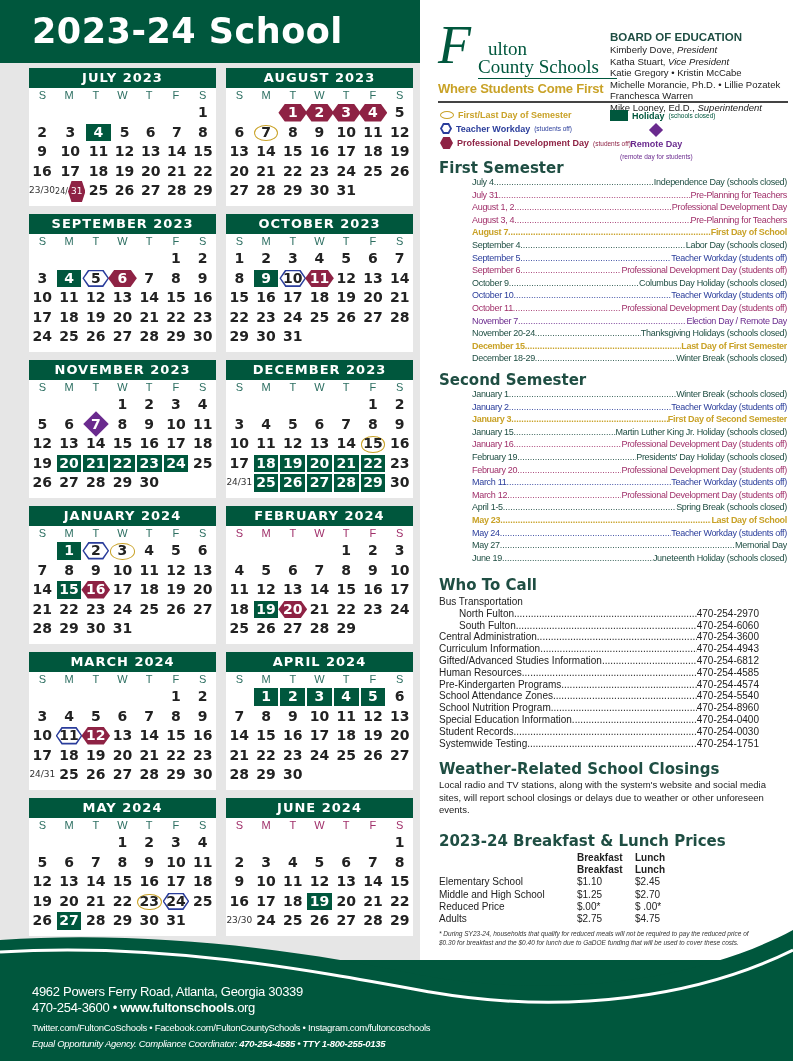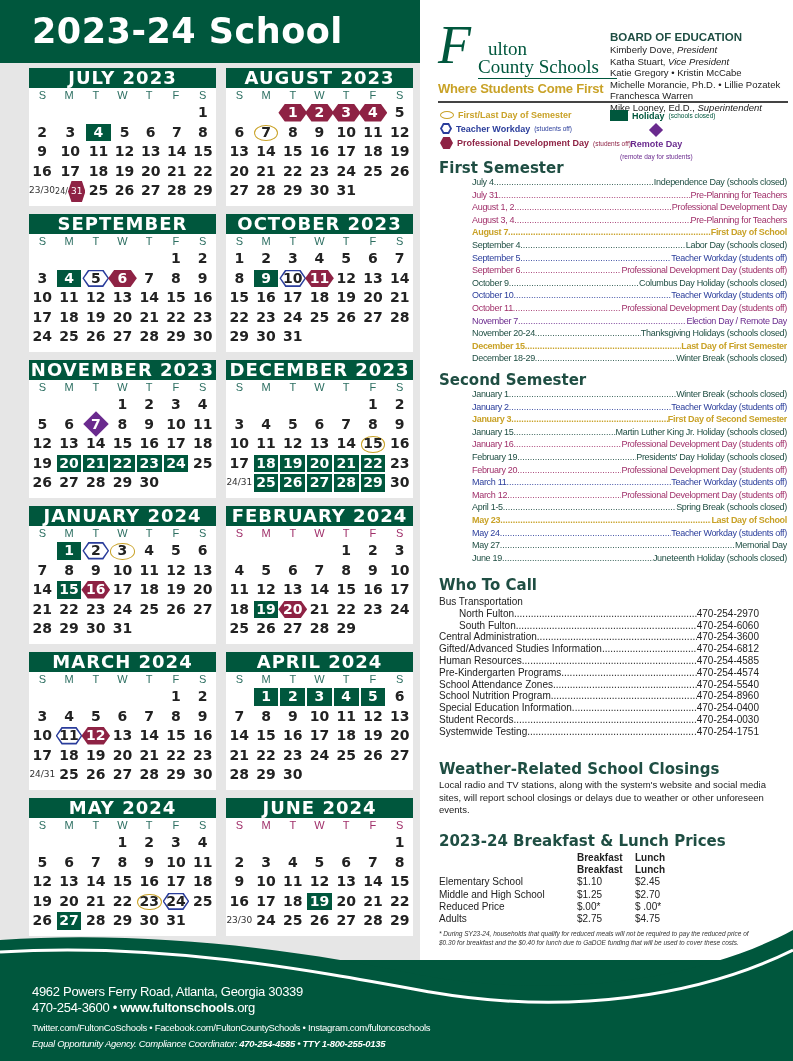--- a/index.html
+++ b/index.html
@@ -1,21 +1,21 @@
 <!DOCTYPE html>
 <html><head>
 <meta charset="utf-8">
 <style>
   * { box-sizing: border-box; margin: 0; padding: 0; }
   body { width: 793px; height: 1061px; overflow: hidden; background: #fff; font-family: "Liberation Sans", sans-serif; position: relative; }
   .left { position: absolute; left: 0; top: 0; width: 420px; height: 1061px; background: #e6e6e6; }
   .title-bar { position: absolute; left: 0; top: 0; width: 420px; height: 63px; background: #00573d; color: #fff; font-weight: bold; font-size: 35px; line-height: 63px; padding-left: 32px; font-family: "DejaVu Sans", sans-serif; letter-spacing: 0.5px; }
   .grid { position: absolute; left: 29px; top: 68px; width: 382px; display: grid; grid-template-columns: 187px 187px; column-gap: 10px; row-gap: 8px; }
   .month { background: #fff; height: 138px; }
-  .month-head { background: #00573d; color: #fff; font-weight: bold; font-size: 18px; text-align: center; height: 20px; line-height: 20px; letter-spacing: 1px; font-family: "DejaVu Sans", sans-serif; }
+  .month-head { background: #00573d; color: #fff; font-weight: bold; font-size: 13px; text-align: center; height: 20px; line-height: 20px; letter-spacing: 1px; font-family: "DejaVu Sans", sans-serif; }
   .dow { display: grid; grid-template-columns: repeat(7, 1fr); font-size: 11px; color: #2d6f62; text-align: center; height: 14px; line-height: 14px; }
   .dow.pink { color: #a0306a; }
   .days { display: grid; grid-template-columns: repeat(7, 1fr); grid-auto-rows: 19.5px; padding-top: 1px; }
   .d { font-size: 14px; font-weight: bold; color: #222; text-align: center; line-height: 19px; position: relative; font-family: "DejaVu Sans", sans-serif; white-space: nowrap; }
   .d.hol { background: #00573d; color: #fff; margin: 1px 1px; line-height: 17px; }
   .d.pd { color: #fff; }
   .d.pd::before { content: ""; position: absolute; left: -1px; right: -1px; top: 1px; bottom: 1px; background: #8e2244; clip-path: polygon(22% 0, 78% 0, 100% 50%, 78% 100%, 22% 100%, 0 50%); z-index: 0; }
   .d.tw::before { content: ""; position: absolute; left: 0; right: 0; top: 1px; bottom: 1px; background: #2a3d9b; clip-path: polygon(22% 0, 78% 0, 100% 50%, 78% 100%, 22% 100%, 0 50%, 22% 0, 25% 10%, 6% 50%, 25% 90%, 75% 90%, 94% 50%, 75% 10%, 25% 10%); z-index: 0; }
   .d.fl::before { content: ""; position: absolute; left: 1px; right: 1px; top: 2px; bottom: 1px; border: 1.5px solid #c9a227; border-radius: 50%; z-index: 0; }
   .d.rd { color: #fff; }
@@ -860,20 +860,25 @@
         <span>South Fulton</span>
         <span class="dots"></span>
         <span>470-254-6060</span>
       </div>
       <div class="cl">
         <span>Central Administration</span>
         <span class="dots"></span>
         <span>470-254-3600</span>
       </div>
       <div class="cl">
+        <span>Curriculum Information</span>
+        <span class="dots"></span>
+        <span>470-254-4943</span>
+      </div>
+      <div class="cl">
         <span>Gifted/Advanced Studies Information</span>
         <span class="dots"></span>
         <span>470-254-6812</span>
       </div>
       <div class="cl">
         <span>Human Resources</span>
         <span class="dots"></span>
         <span>470-254-4585</span>
       </div>
       <div class="cl">

